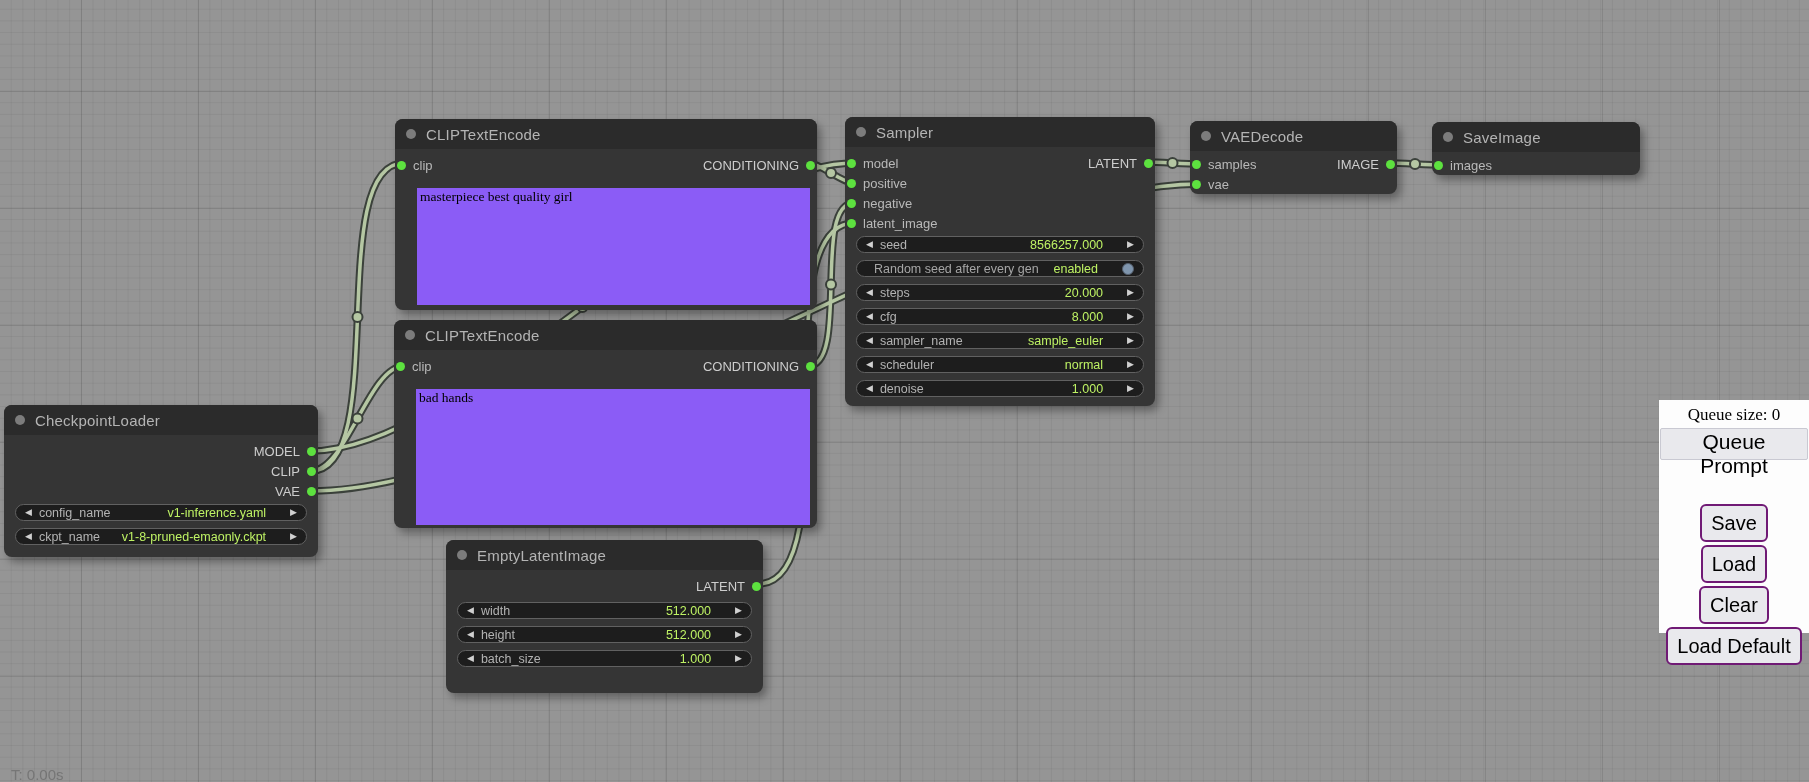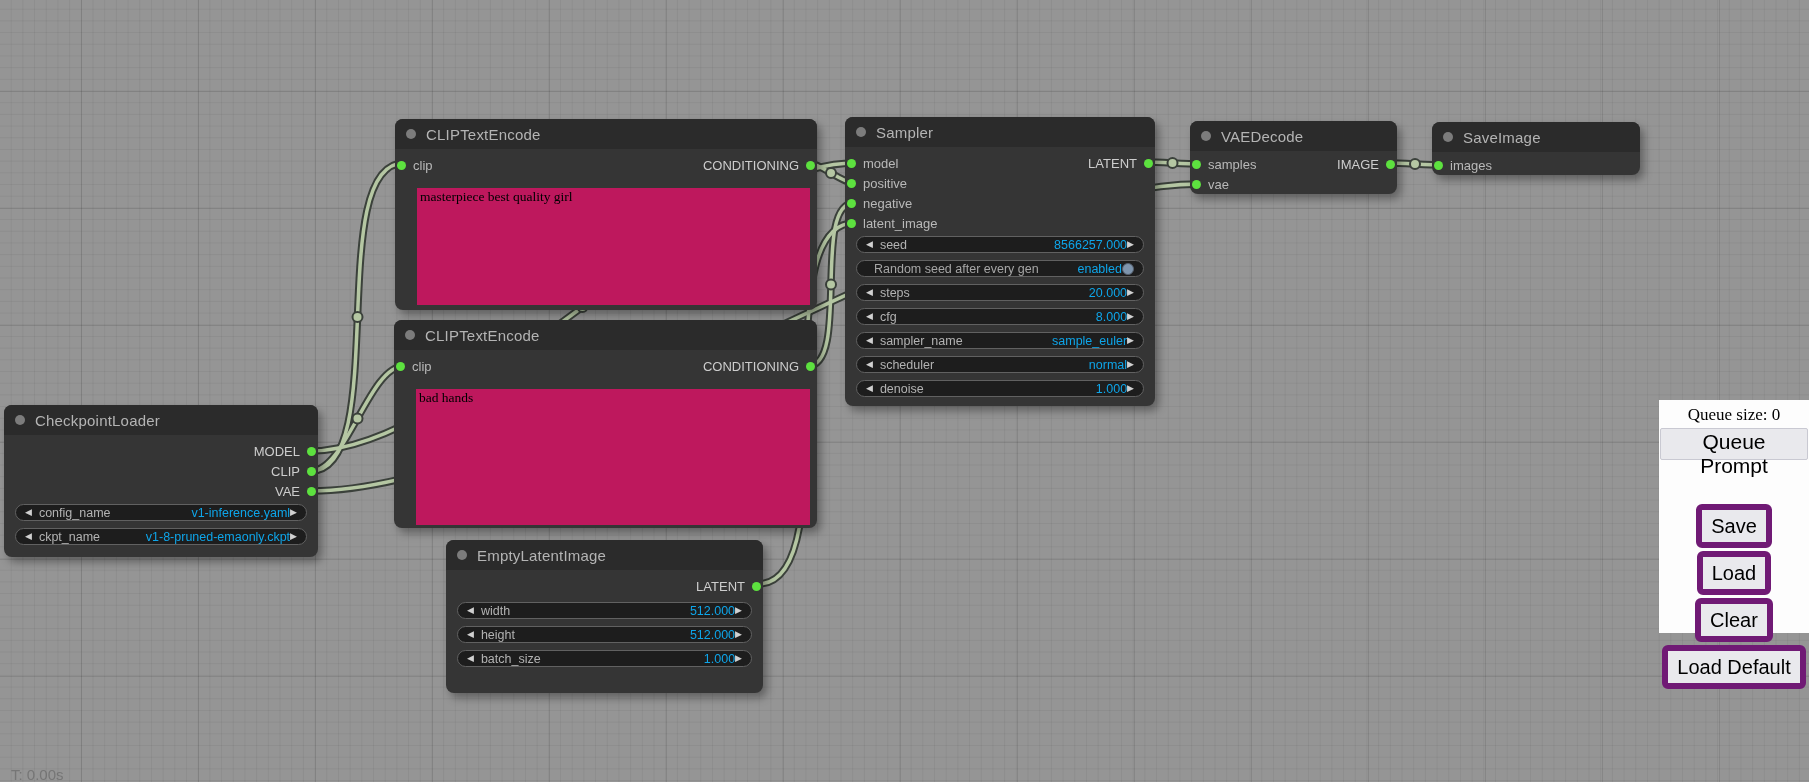--- a/index.html
+++ b/index.html
@@ -47,48 +47,48 @@
   .olabel{color:#cdcdcd;}
   .widgets{margin-top:3px;}
   .widget{
     display:flex;align-items:center;height:17px;box-sizing:border-box;
     background:#1d1d1d;border:1px solid #616161;border-radius:10px;
     margin:0 11px 7px 11px;padding:0 9px;
     font-size:12.5px;color:#b3b3b3;white-space:nowrap;
   }
   .warrow{font-size:9px;color:#d0d0d0;line-height:1;flex:none;}
   .wlabel{margin:0 auto 0 7px;overflow:hidden;}
-  .wvalue{color:#0ea5e9;margin-right:0;}
+  .wvalue{color:#bef264;margin-right:24px;}
   .widget.toggle .wlabel{margin-left:8px;color:#a6a6a6;}
   .toggledot{width:12px;height:12px;border-radius:50%;background:var(--toggle-color,#7f95ad);border:1px solid #55606e;flex:none;box-sizing:border-box;}
   textarea.prompt{
     display:block;box-sizing:border-box;resize:none;border:none;outline:none;
     margin:9px 7px 0 22px;width:calc(100% - 29px);
-    background:#be185d;color:#000;
+    background:#8b5cf6;color:#000;
     font-family:"Liberation Serif",serif;font-size:13.5px;line-height:1.25;
     padding:1px 3px;
   }
   
   .menu{
     position:absolute;left:1659px;top:400px;width:150px;height:233px;z-index:3;
     background:#fdfdfd;display:flex;flex-direction:column;align-items:center;
   }
   .qsize{
     margin-top:5px;font-family:"Liberation Serif",serif;font-size:17px;color:#000;
   }
   button{font-family:"Liberation Sans",sans-serif;color:#000;cursor:pointer;}
   .qprompt{
     margin-top:3px;width:148px;height:32px;flex:none;
     background:#e9e9ed;border:1px solid #c9c9d2;border-radius:2px;
     font-size:21px;
   }
   .spacer{height:44px;flex:none;}
   .mbtn{
-    margin-bottom:3px;height:44px;flex:none;
-    background:#e9e9ed;border:6px solid #701a75;border-radius:6px;
+    margin-bottom:3px;height:38px;flex:none;
+    background:#e9e9ed;border:2px solid #701a75;border-radius:6px;
     font-size:20px;padding:0 9px;
   }
 </style>
 </head>
 <body>
 
 <div class="canvas">
   <svg id="links" width="1809" height="782">
       <path d="M 311 451 C 464.66217003543846 451, 700.3378299645615 163, 854 163" fill="none" stroke="#3b413b" stroke-width="7.5" stroke-linecap="round"></path>
       <path d="M 311 471 C 391.43359061983995 471, 323.56640938016005 163, 404 163" fill="none" stroke="#3b413b" stroke-width="7.5" stroke-linecap="round"></path>

